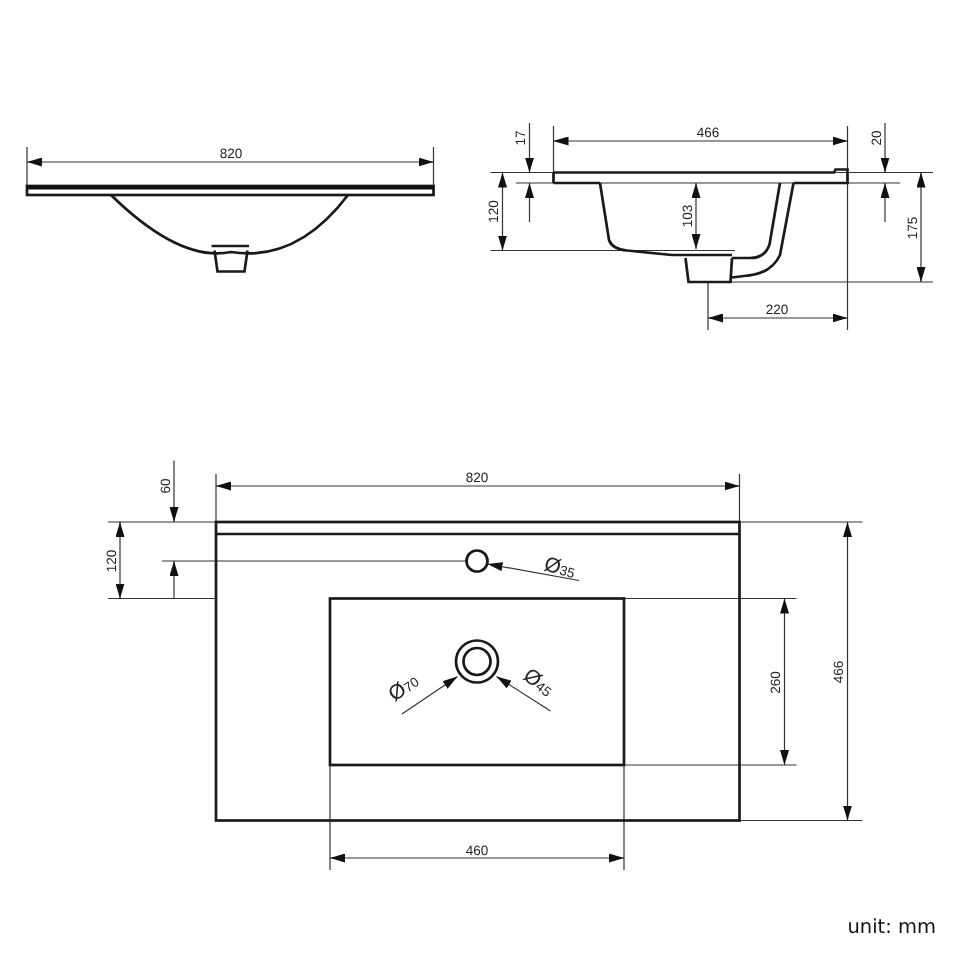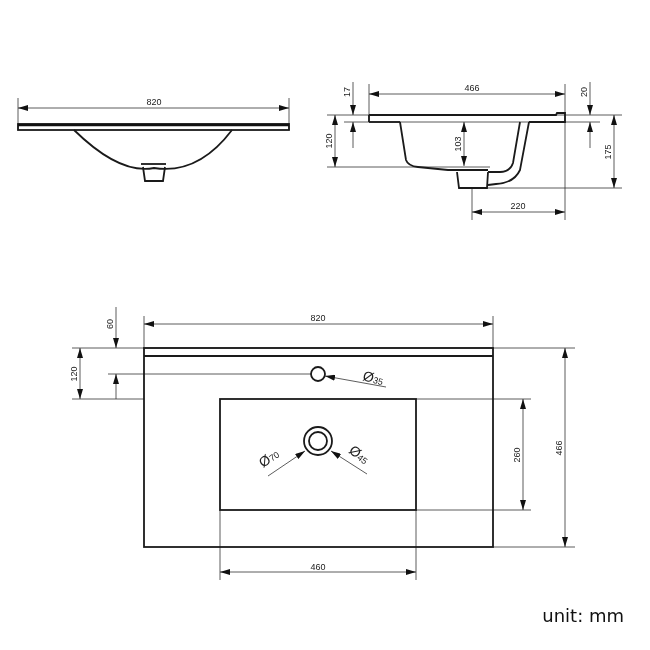--- a/index.html
+++ b/index.html
@@ -1,21 +1,21 @@
 <!DOCTYPE html>
 <html><head>
   <meta charset="utf-8">
   <style>
     html, body { margin: 0; padding: 0; background: #ffffff; }
     body { width: 650px; height: 650px; position: relative; overflow: hidden; font-family: "Liberation Sans", sans-serif; }
     svg { position: absolute; left: 0; top: 0; }
     .thick { stroke: #1a1a1a; stroke-width: 1.8; fill: none; }
     .thin { stroke: #333333; stroke-width: 0.8; fill: none; }
     .dimtxt { font-family: "Liberation Sans", sans-serif; font-size: 9px; fill: #222222; }
-    .unit { position: absolute; right: 26px; bottom: 24px; font-family: "DejaVu Sans", sans-serif; font-size: 18px; color: #111; }
+    .unit { position: absolute; right: 26px; bottom: 24px; font-family: "DejaVu Sans", sans-serif; font-size: 13px; color: #111; }
   </style>
 </head>
 <body>
 
 <svg width="650" height="650" viewBox="0 0 650 650">
   <defs>
     <marker id="arr" viewBox="0 0 10 6" refX="10" refY="3" markerWidth="10" markerHeight="6" orient="auto-start-reverse" markerUnits="userSpaceOnUse">
       <path d="M0,0 L10,3 L0,6 z" fill="#111"></path>
     </marker>
   </defs>

